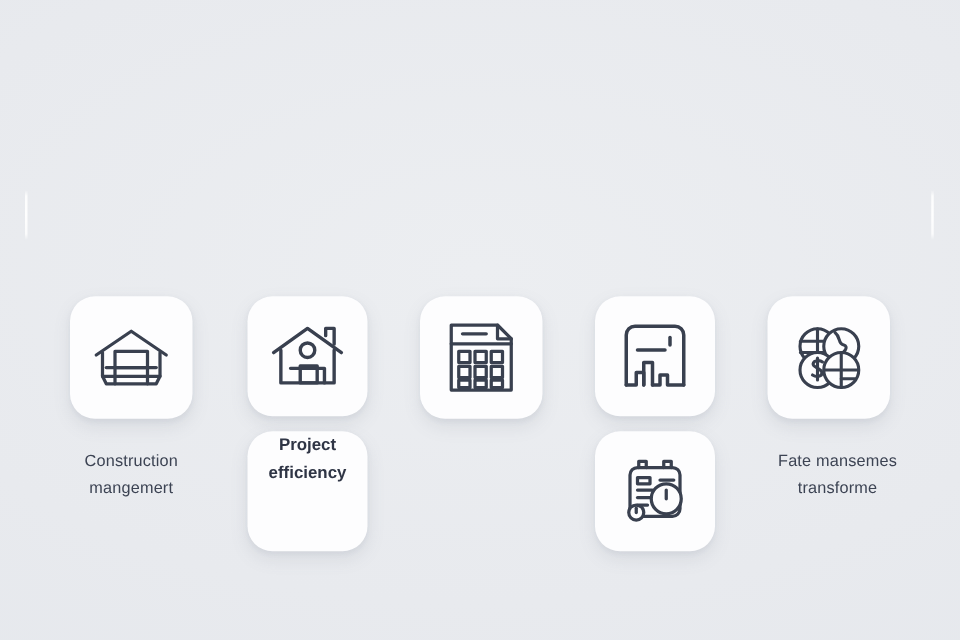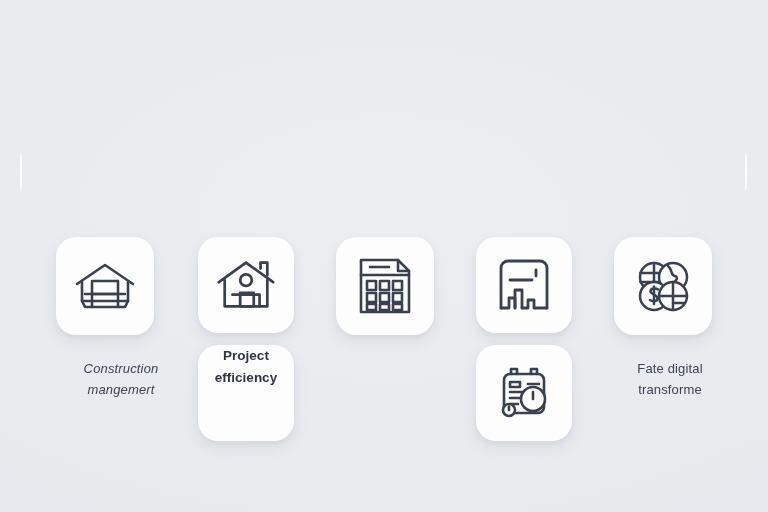--- a/index.html
+++ b/index.html
@@ -99,21 +99,21 @@
         <path d="M4 30 L32 11 L60 30"></path>
         <path d="M9 28 L9 47 L55 47 L55 28"></path>
         <path d="M9 47 L12 53 L52 53 L55 47"></path>
         <rect x="19" y="27" width="26" height="13"></rect>
         <path d="M12 40 L52 40"></path>
         <path d="M19 40 L19 53"></path>
         <path d="M45 40 L45 53"></path>
       </svg>
     </span>
   </div>
-  <div class="label" style="left:56px; top:358px; width:130px;font-style:italic;">Construction
+  <div class="label" style="left:40px; top:358px; width:130px;">Construction
 mangemert</div>
 
   <div class="card" style="left:198px; top:237px; width:96px; height:96px;">
     <span class="icon-wrap">
       <svg width="62" height="62" viewBox="0 0 64 64" fill="none" stroke="#39404f" stroke-width="2.8" stroke-linecap="round" stroke-linejoin="round">
         <path d="M4 29 L32 9 L60 29"></path>
         <path d="M47 15 L47 9 L54 9 L54 22"></path>
         <path d="M10 27 L10 54 L54 54 L54 27"></path>
         <circle cx="32" cy="27" r="6"></circle>
         <path d="M18 42 L46 42 L46 54"></path>
@@ -194,16 +194,16 @@
         <path d="M26 34.5 C24 33, 19 33, 18.5 36 C18 39, 25 39.5, 25.5 43 C26 46.5, 21 47, 18 45"></path>
         <path d="M22 31.5 L22 49"></path>
 
         <circle cx="41" cy="41" r="14" fill="#fdfdfe"></circle>
         <path d="M41 27 L41 55"></path>
         <path d="M27.5 41 L54.5 41"></path>
         <path d="M41 48 L52 48"></path>
       </svg>
     </span>
   </div>
-  <div class="label" style="left:600px; top:358px; width:140px;">Fate digital
+  <div class="label" style="left:600px; top:358px; width:140px;">Fate mansemes
 transforme</div>
 
 </div>
 
 </body></html>

